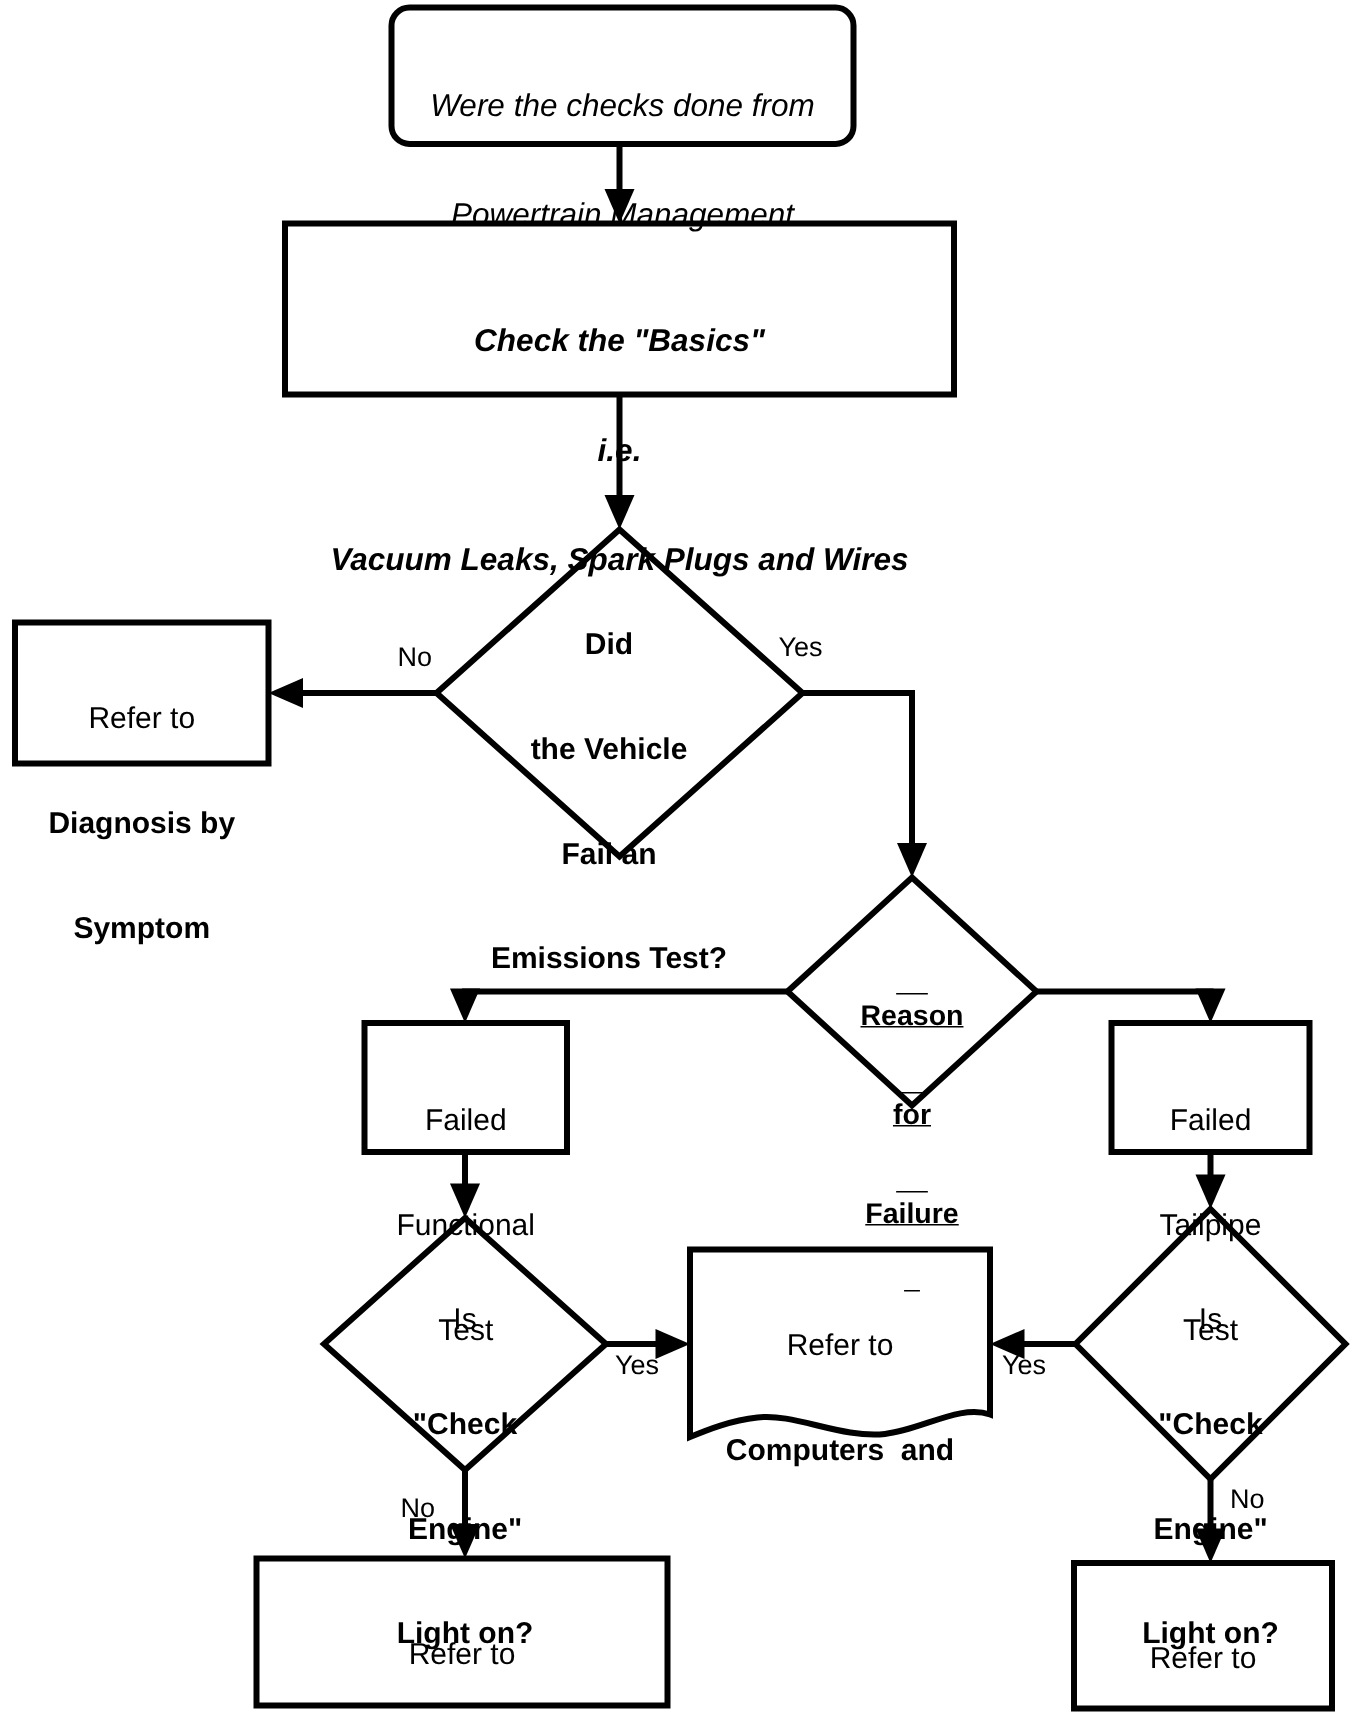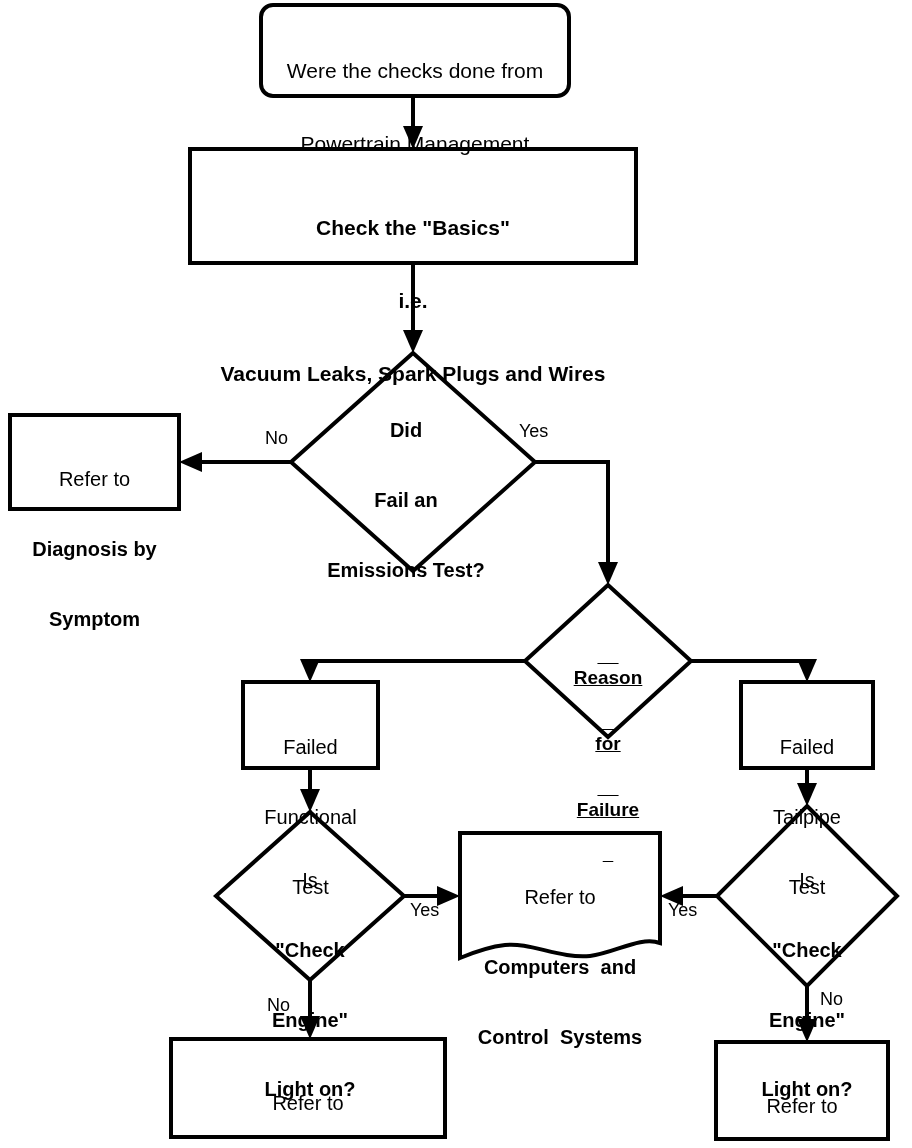--- a/index.html
+++ b/index.html
@@ -58,21 +58,21 @@
   .t-reg { font-weight: normal; }
   .t-bold { font-weight: bold; }
   .edge-label {
     position: absolute;
     color: #000000;
     font-weight: normal;
     font-size: 18px;
     white-space: pre;
     line-height: 1;
   }
-  .f21 { font-size: 21px; }
+  .f21 { font-size: 21px; font-style: italic; }
   .f20 { font-size: 20px; }
   .f19 { font-size: 19px; text-decoration: underline; }
 </style>
 </head>
 <body>
 
 <div id="chart-root">
 
   <svg class="flow" viewBox="0 0 912 1148">
 
@@ -172,20 +172,21 @@
   </div>
 
   <div class="node-text f21" style="left:190px; top:167px; width:446px;">
     <div class="t-bold">Check the "Basics"</div>
     <div class="t-bold">i.e.</div>
     <div class="t-bold">Vacuum Leaks, Spark Plugs and Wires</div>
   </div>
 
   <div class="node-text f20" style="left:276px; top:373px; width:260px;">
     <div class="t-bold">Did</div>
+    <div class="t-bold">the Vehicle</div>
     <div class="t-bold">Fail an</div>
     <div class="t-bold">Emissions Test?</div>
   </div>
 
   <div class="node-text f20" style="left:10px; top:422px; width:169px;">
     <div class="t-reg">Refer to</div>
     <div class="t-bold">Diagnosis by</div>
     <div class="t-bold">Symptom</div>
   </div>
 
@@ -217,21 +218,20 @@
   <div class="node-text f20" style="left:717px; top:823px; width:180px;">
     <div class="t-reg">Is</div>
     <div class="t-bold">"Check</div>
     <div class="t-bold">Engine"</div>
     <div class="t-bold">Light on?</div>
   </div>
 
   <div class="node-text f20" style="left:455px; top:840px; width:210px;">
     <div class="t-reg">Refer to</div>
     <div class="t-bold">Computers  and</div>
-    <div class="t-bold">Control  Systems</div>
   </div>
 
   <div class="node-text f20" style="left:168px; top:1046px; width:280px;">
     <div class="t-reg">Refer to</div>
     
     
   </div>
 
   <div class="node-text f20" style="left:716px; top:1049px; width:172px;">
     <div class="t-reg">Refer to</div>

